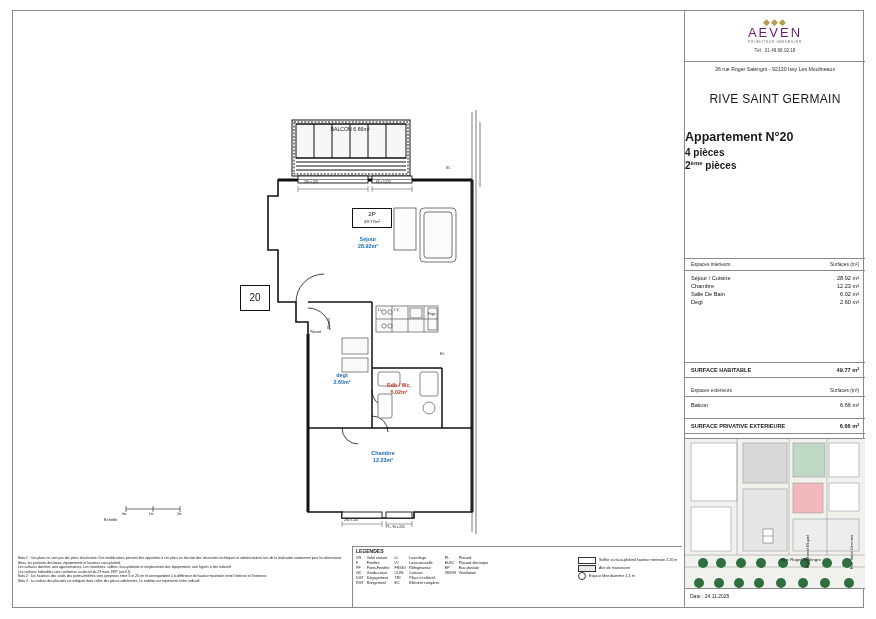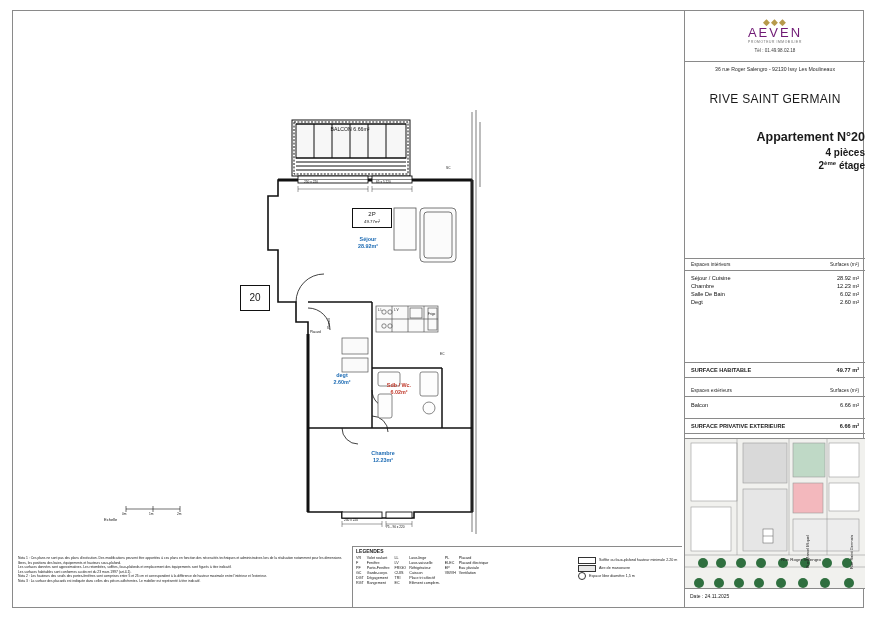--- a/index.html
+++ b/index.html
@@ -10,21 +10,21 @@
   
   .rpanel{position:absolute;left:684px;top:10px;width:180px;height:598px;border-left:1px solid #8a8a8a;box-sizing:border-box;}
   .logo-box{position:absolute;left:0;top:0;width:180px;height:52px;border-bottom:1px solid #8a8a8a;box-sizing:border-box;}
   .logo{position:absolute;left:0;top:8px;width:180px;text-align:center;}
   .logo-mark{font-size:9px;color:#b79a4b;letter-spacing:1px;line-height:8px;}
   .logo-name{font-size:13px;font-weight:normal;letter-spacing:2px;color:#701a75;line-height:14px;}
   .logo-sub{font-size:3.3px;letter-spacing:.6px;color:#6b6b6b;line-height:5px;}
   .logo-tel{font-size:4.6px;color:#3a3a3a;margin-top:3px;}
   .addr{position:absolute;left:0;top:56px;width:180px;text-align:center;font-size:5.2px;color:#2b2b2b;}
   .prog{position:absolute;left:0;top:82px;width:180px;text-align:center;font-size:12px;letter-spacing:.3px;color:#1a1a1a;}
-  .apt{position:absolute;left:0;top:120px;width:180px;text-align:right;}
+  .apt{position:absolute;left:0;top:120px;width:180px;text-align:left;}
   .apt-l1{font-size:12.5px;font-weight:bold;}
   .apt-l2{font-size:10px;font-weight:bold;margin-top:3px;}
   .apt-l3{font-size:10px;font-weight:bold;margin-top:2px;}
   .sup{font-size:6px;vertical-align:super;}
 
   .tbl{position:absolute;left:0;width:180px;box-sizing:border-box;border-top:1px solid #8a8a8a;}
   .thead{display:flex;justify-content:space-between;font-size:4.8px;color:#2a2a2a;padding:3px 6px 3px 6px;border-bottom:1px solid #8a8a8a;}
   .trow{display:flex;justify-content:space-between;font-size:5.6px;color:#111;padding:1px 6px;}
   .tot{display:flex;justify-content:space-between;font-size:5.6px;font-weight:bold;padding:4px 6px;border-top:1px solid #8a8a8a;border-bottom:1px solid #8a8a8a;}
 
@@ -236,21 +236,21 @@
     </div>
 
     <div class="addr">36 rue Roger Salengro - 92130 Issy Les Moulineaux</div>
     <div class="prog">RIVE SAINT GERMAIN</div>
 
     <div class="apt">
       <div class="apt-l1">Appartement N°20</div>
       <div class="apt-l2">4 pièces</div>
       <div class="apt-l3">
         <span>2</span><span class="sup">ème</span>
-        <span>étage</span>
+        <span>pièces</span>
       </div>
     </div>
 
     <div class="tbl" style="top:248px;">
       <div class="thead">
         <span>Espaces intérieurs</span>
         <span>Surfaces (m²)</span>
       </div>
       <div style="padding:3px 0 4px 0;">
         <div class="trow">

